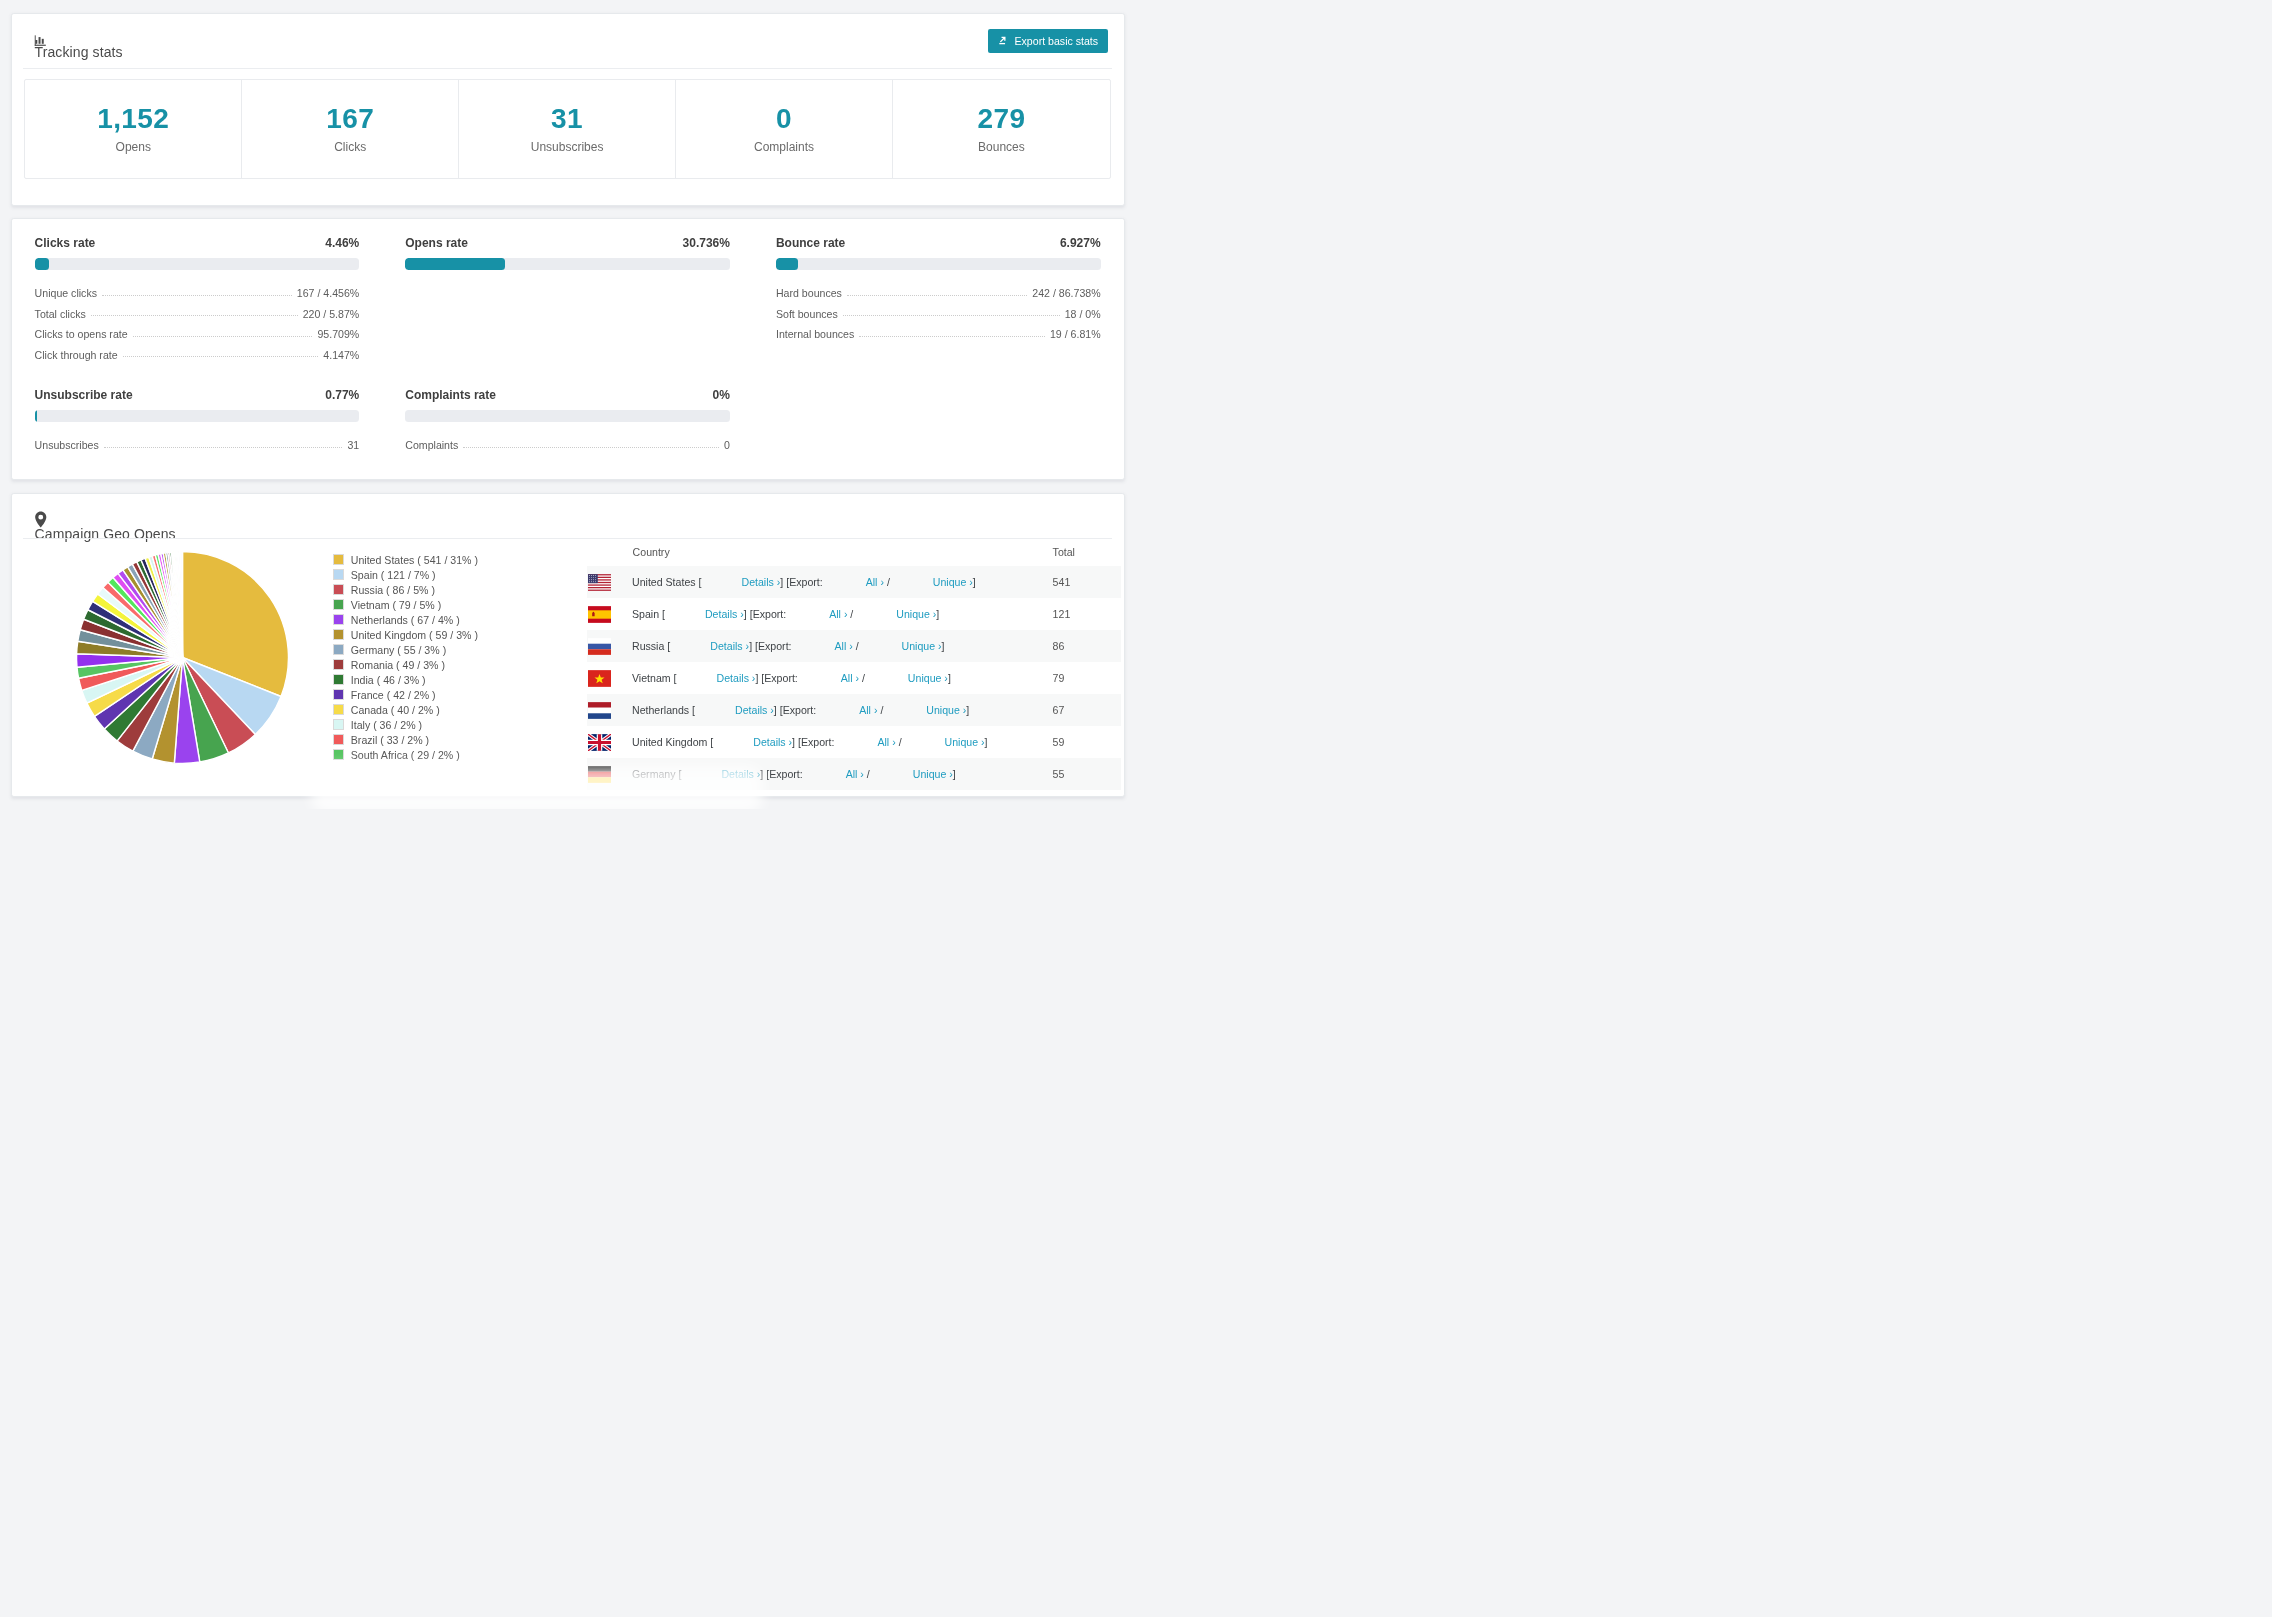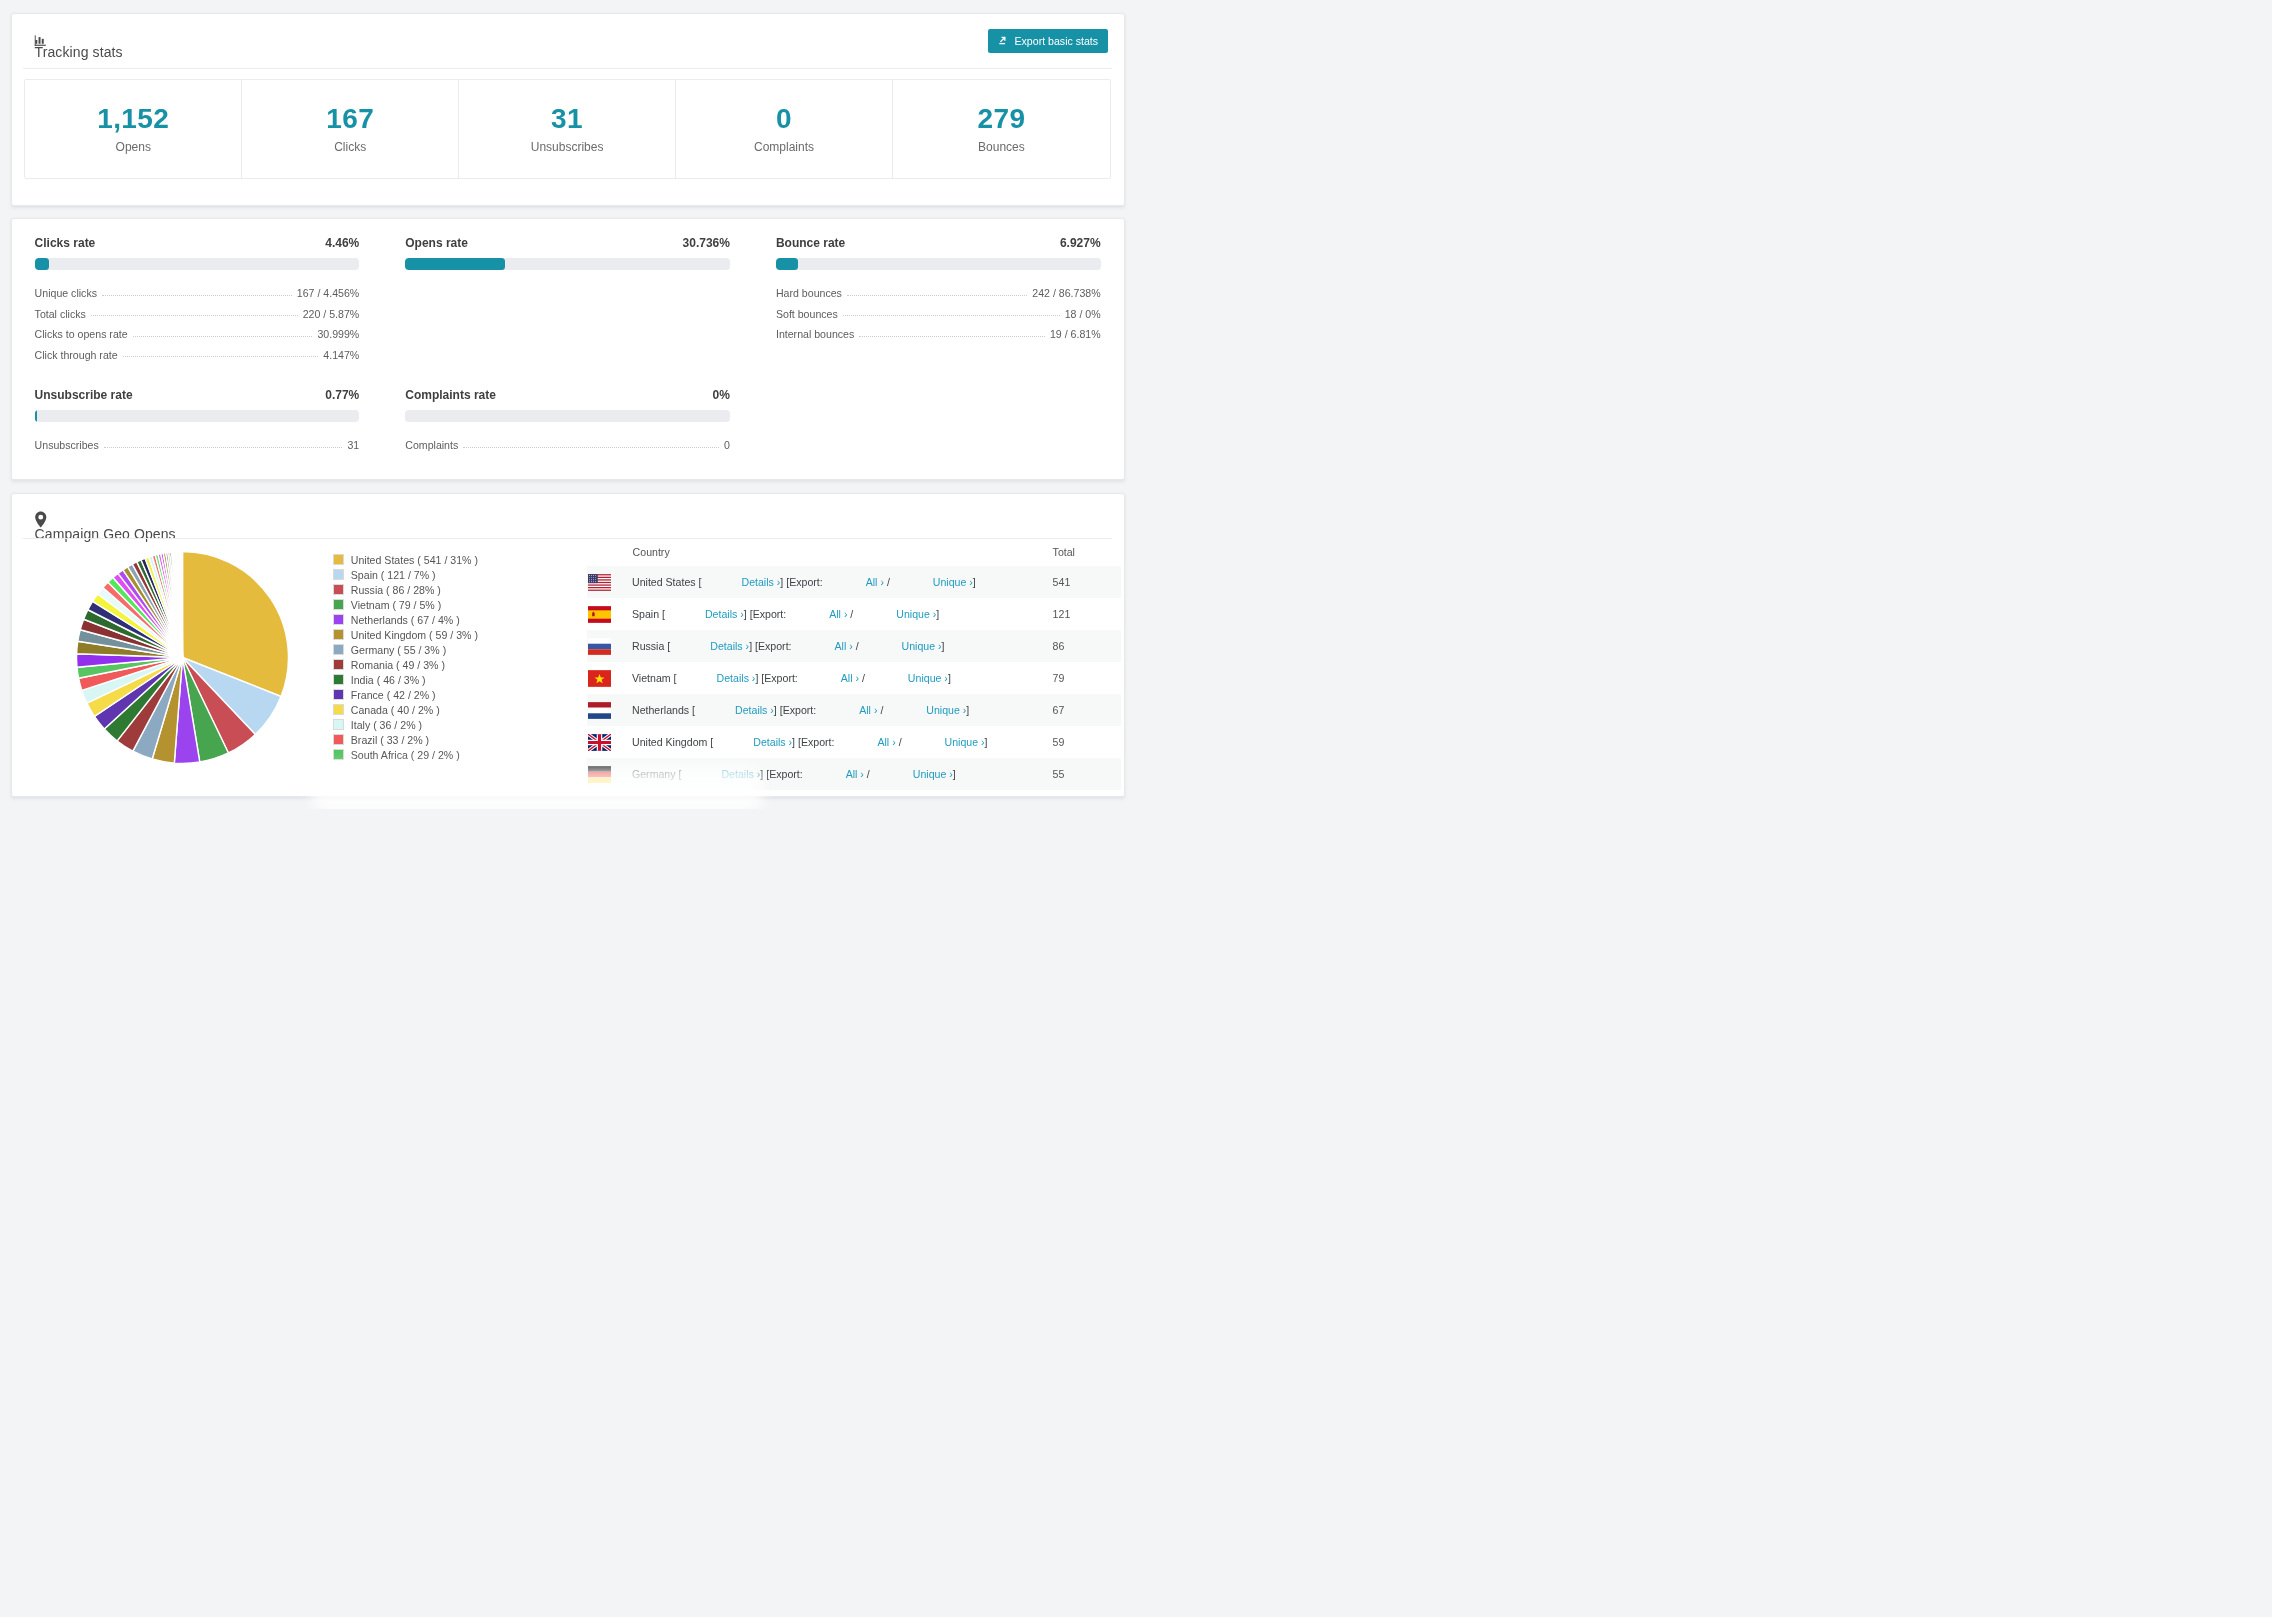--- a/index.html
+++ b/index.html
@@ -155,21 +155,21 @@
               <span class="dval">167 / 4.456%</span>
             </div>
             <div class="drow">
               <span class="dlabel">Total clicks</span>
               <span class="dlead"></span>
               <span class="dval">220 / 5.87%</span>
             </div>
             <div class="drow">
               <span class="dlabel">Clicks to opens rate</span>
               <span class="dlead"></span>
-              <span class="dval">30.999%</span>
+              <span class="dval">95.709%</span>
             </div>
             <div class="drow">
               <span class="dlabel">Click through rate</span>
               <span class="dlead"></span>
               <span class="dval">4.147%</span>
             </div>
           </div>
         </div>
         <div class="rblock second">
           <div class="rtitle-row">
@@ -313,21 +313,21 @@
       <li class="lg-item">
         <span class="lg-sw" style="background: rgb(229, 187, 62);"></span>
         <span>United States ( 541 / 31% )</span>
       </li>
       <li class="lg-item">
         <span class="lg-sw" style="background: rgb(184, 216, 242);"></span>
         <span>Spain ( 121 / 7% )</span>
       </li>
       <li class="lg-item">
         <span class="lg-sw" style="background: rgb(201, 77, 85);"></span>
-        <span>Russia ( 86 / 28% )</span>
+        <span>Russia ( 86 / 5% )</span>
       </li>
       <li class="lg-item">
         <span class="lg-sw" style="background: rgb(71, 164, 79);"></span>
         <span>Vietnam ( 79 / 5% )</span>
       </li>
       <li class="lg-item">
         <span class="lg-sw" style="background: rgb(154, 67, 238);"></span>
         <span>Netherlands ( 67 / 4% )</span>
       </li>
       <li class="lg-item">

